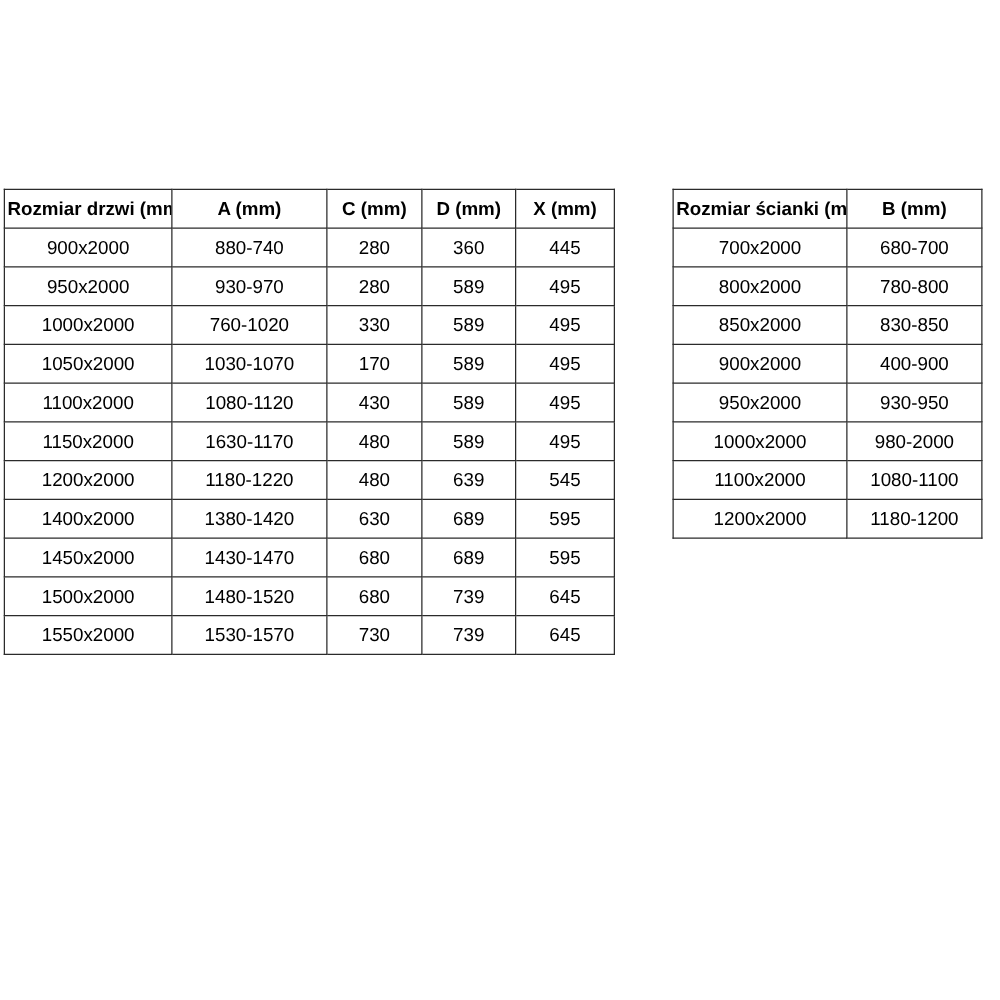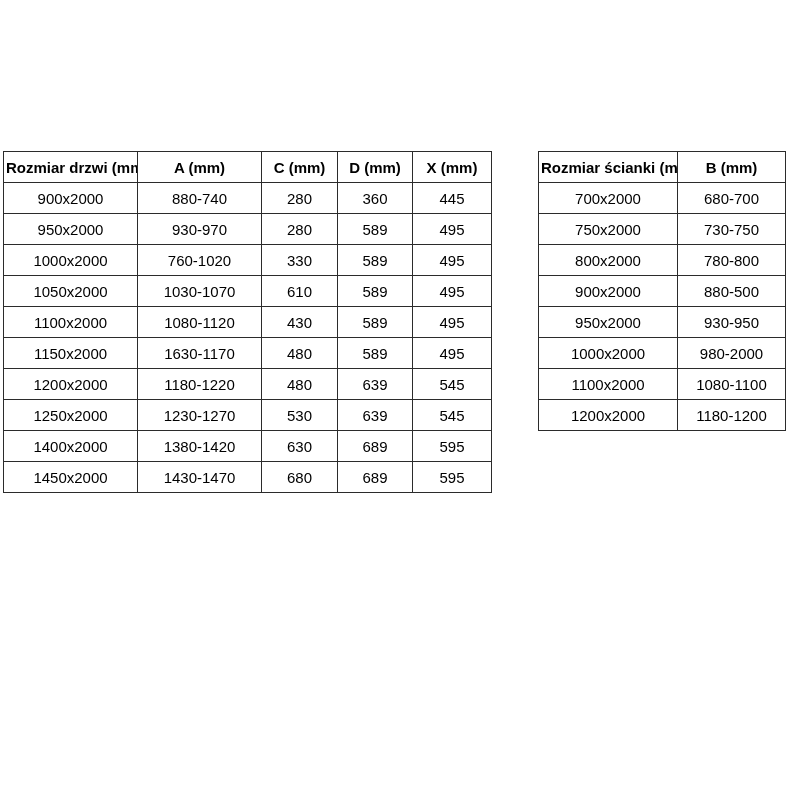--- a/index.html
+++ b/index.html
@@ -96,21 +96,21 @@
         <tr>
           <td>1000x2000</td>
           <td>760-1020</td>
           <td>330</td>
           <td>589</td>
           <td>495</td>
         </tr>
         <tr>
           <td>1050x2000</td>
           <td>1030-1070</td>
-          <td>610</td>
+          <td>170</td>
           <td>589</td>
           <td>495</td>
         </tr>
         <tr>
           <td>1100x2000</td>
           <td>1080-1120</td>
           <td>430</td>
           <td>589</td>
           <td>495</td>
         </tr>
@@ -122,70 +122,77 @@
           <td>495</td>
         </tr>
         <tr>
           <td>1200x2000</td>
           <td>1180-1220</td>
           <td>480</td>
           <td>639</td>
           <td>545</td>
         </tr>
         <tr>
-          <td>1250x2000</td>
-          <td>1230-1270</td>
-          <td>530</td>
-          <td>639</td>
-          <td>545</td>
-        </tr>
-        <tr>
           <td>1400x2000</td>
           <td>1380-1420</td>
           <td>630</td>
           <td>689</td>
           <td>595</td>
         </tr>
         <tr>
           <td>1450x2000</td>
           <td>1430-1470</td>
           <td>680</td>
           <td>689</td>
           <td>595</td>
         </tr>
+        <tr>
+          <td>1500x2000</td>
+          <td>1480-1520</td>
+          <td>680</td>
+          <td>739</td>
+          <td>645</td>
+        </tr>
+        <tr>
+          <td>1550x2000</td>
+          <td>1530-1570</td>
+          <td>730</td>
+          <td>739</td>
+          <td>645</td>
+        </tr>
       </tbody>
   </table>
 
   <table id="wall-table" class="dim-table">
     <colgroup>
         <col>
         <col>
       </colgroup>
     <thead>
         <tr>
           <th>Rozmiar ścianki (mm)</th>
           <th>B (mm)</th>
         </tr>
       </thead>
     <tbody>
         <tr>
           <td>700x2000</td>
           <td>680-700</td>
         </tr>
         <tr>
-          <td>750x2000</td>
-          <td>730-750</td>
-        </tr>
-        <tr>
           <td>800x2000</td>
           <td>780-800</td>
         </tr>
         <tr>
+          <td>850x2000</td>
+          <td>830-850</td>
+        </tr>
+        <tr>
           <td>900x2000</td>
-          <td>880-500</td>
+          <td>400-900</td>
         </tr>
         <tr>
           <td>950x2000</td>
           <td>930-950</td>
         </tr>
         <tr>
           <td>1000x2000</td>
           <td>980-2000</td>
         </tr>
         <tr>

